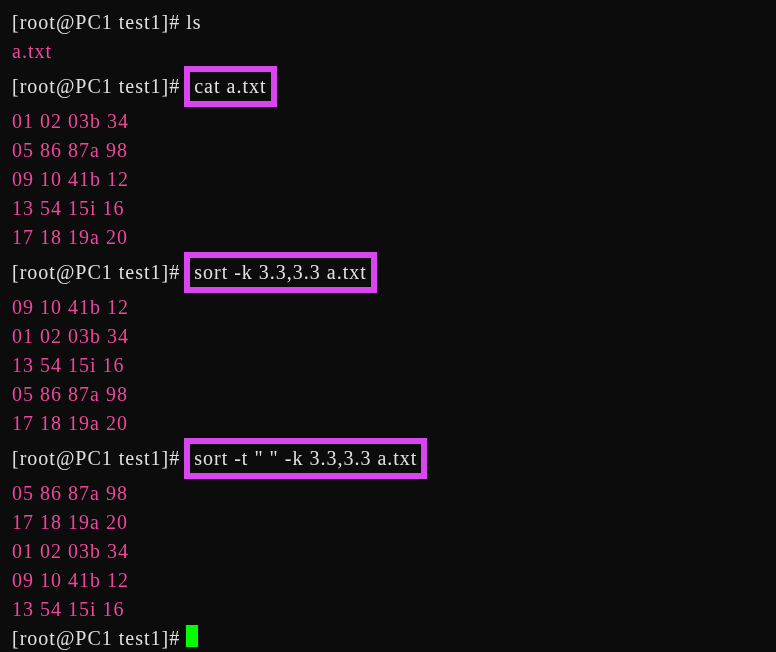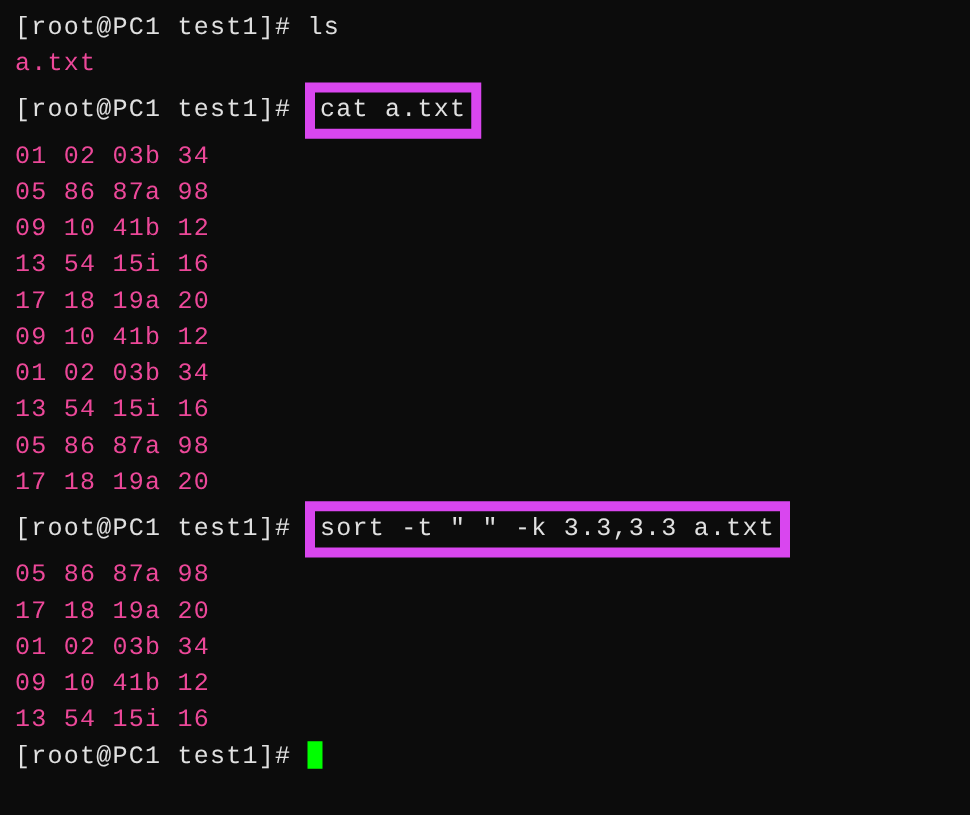--- a/index.html
+++ b/index.html
@@ -1,18 +1,19 @@
 <!DOCTYPE html>
 <html><head>
   <meta charset="utf-8">
   <style>
     * {
       margin: 0;
       padding: 0;
       box-sizing: border-box;
+      font-family: Liberation Serif, serif;
     }
     body {
       background: #0c0c0c;
       font-family: 'Consolas', 'Courier New', monospace;
       font-size: 20px;
       padding: 8px 12px;
       color: #e0e0e0;
       width: 776px;
       height: 652px;
       letter-spacing: 1px;
@@ -23,21 +24,21 @@
       position: relative;
     }
     .prompt {
       color: #e0e0e0;
     }
     .output {
       color: #ec4899;
     }
     .highlight {
       display: inline-block;
-      border: 8px solid #d946ef;
+      border: 6px solid #d946ef;
       padding: 0 4px;
       margin-left: -2px;
       text-align: center;
     }
     .cursor {
       display: inline-block;
       width: 12px;
       height: 22px;
       background: #00ff00;
       vertical-align: text-bottom;
@@ -49,20 +50,21 @@
 
 <div id="terminal">
     <div class="line"><span class="prompt">[root@PC1 test1]# </span><span>ls</span></div>
     <div class="line output">a.txt</div>
     <div class="line"><span class="prompt">[root@PC1 test1]# </span><span class="highlight">cat a.txt</span></div>
     <div class="line output">01 02 03b 34</div>
     <div class="line output">05 86 87a 98</div>
     <div class="line output">09 10 41b 12</div>
     <div class="line output">13 54 15i 16</div>
     <div class="line output">17 18 19a 20</div>
+    <div class="line"><span class="prompt">[root@PC1 test1]# </span><span class="highlight">sort -k 3.3,3.3 a.txt</span></div>
     <div class="line output">09 10 41b 12</div>
     <div class="line output">01 02 03b 34</div>
     <div class="line output">13 54 15i 16</div>
     <div class="line output">05 86 87a 98</div>
     <div class="line output">17 18 19a 20</div>
     <div class="line"><span class="prompt">[root@PC1 test1]# </span><span class="highlight">sort -t " " -k 3.3,3.3 a.txt</span></div>
     <div class="line output">05 86 87a 98</div>
     <div class="line output">17 18 19a 20</div>
     <div class="line output">01 02 03b 34</div>
     <div class="line output">09 10 41b 12</div>

